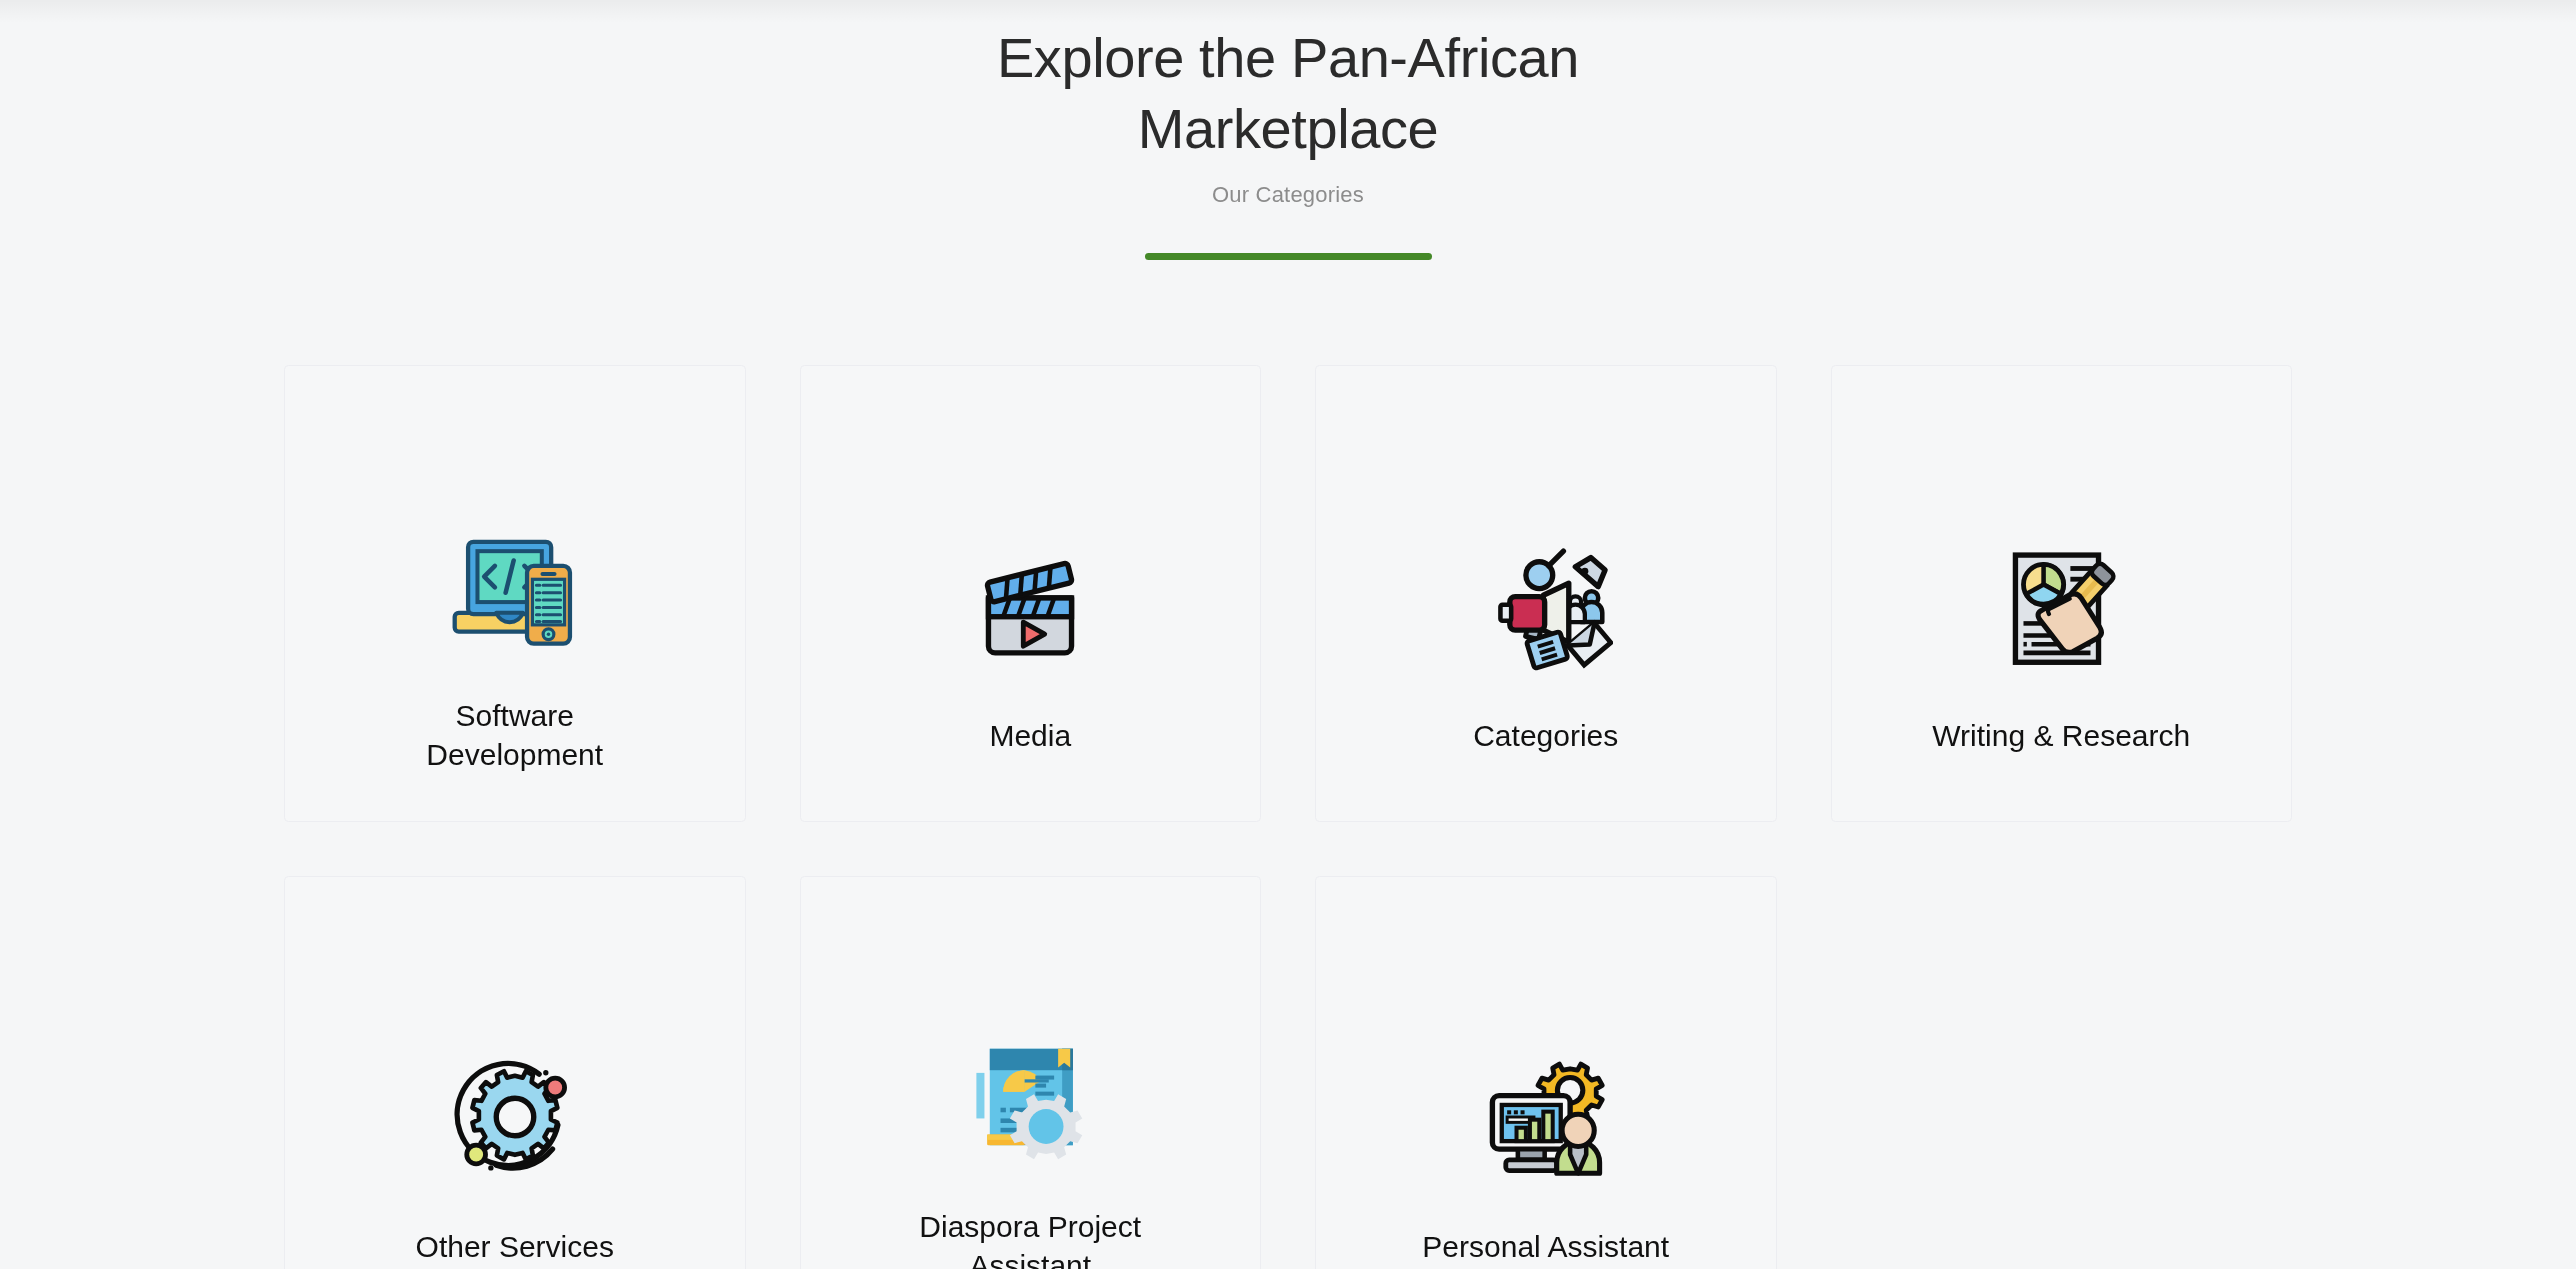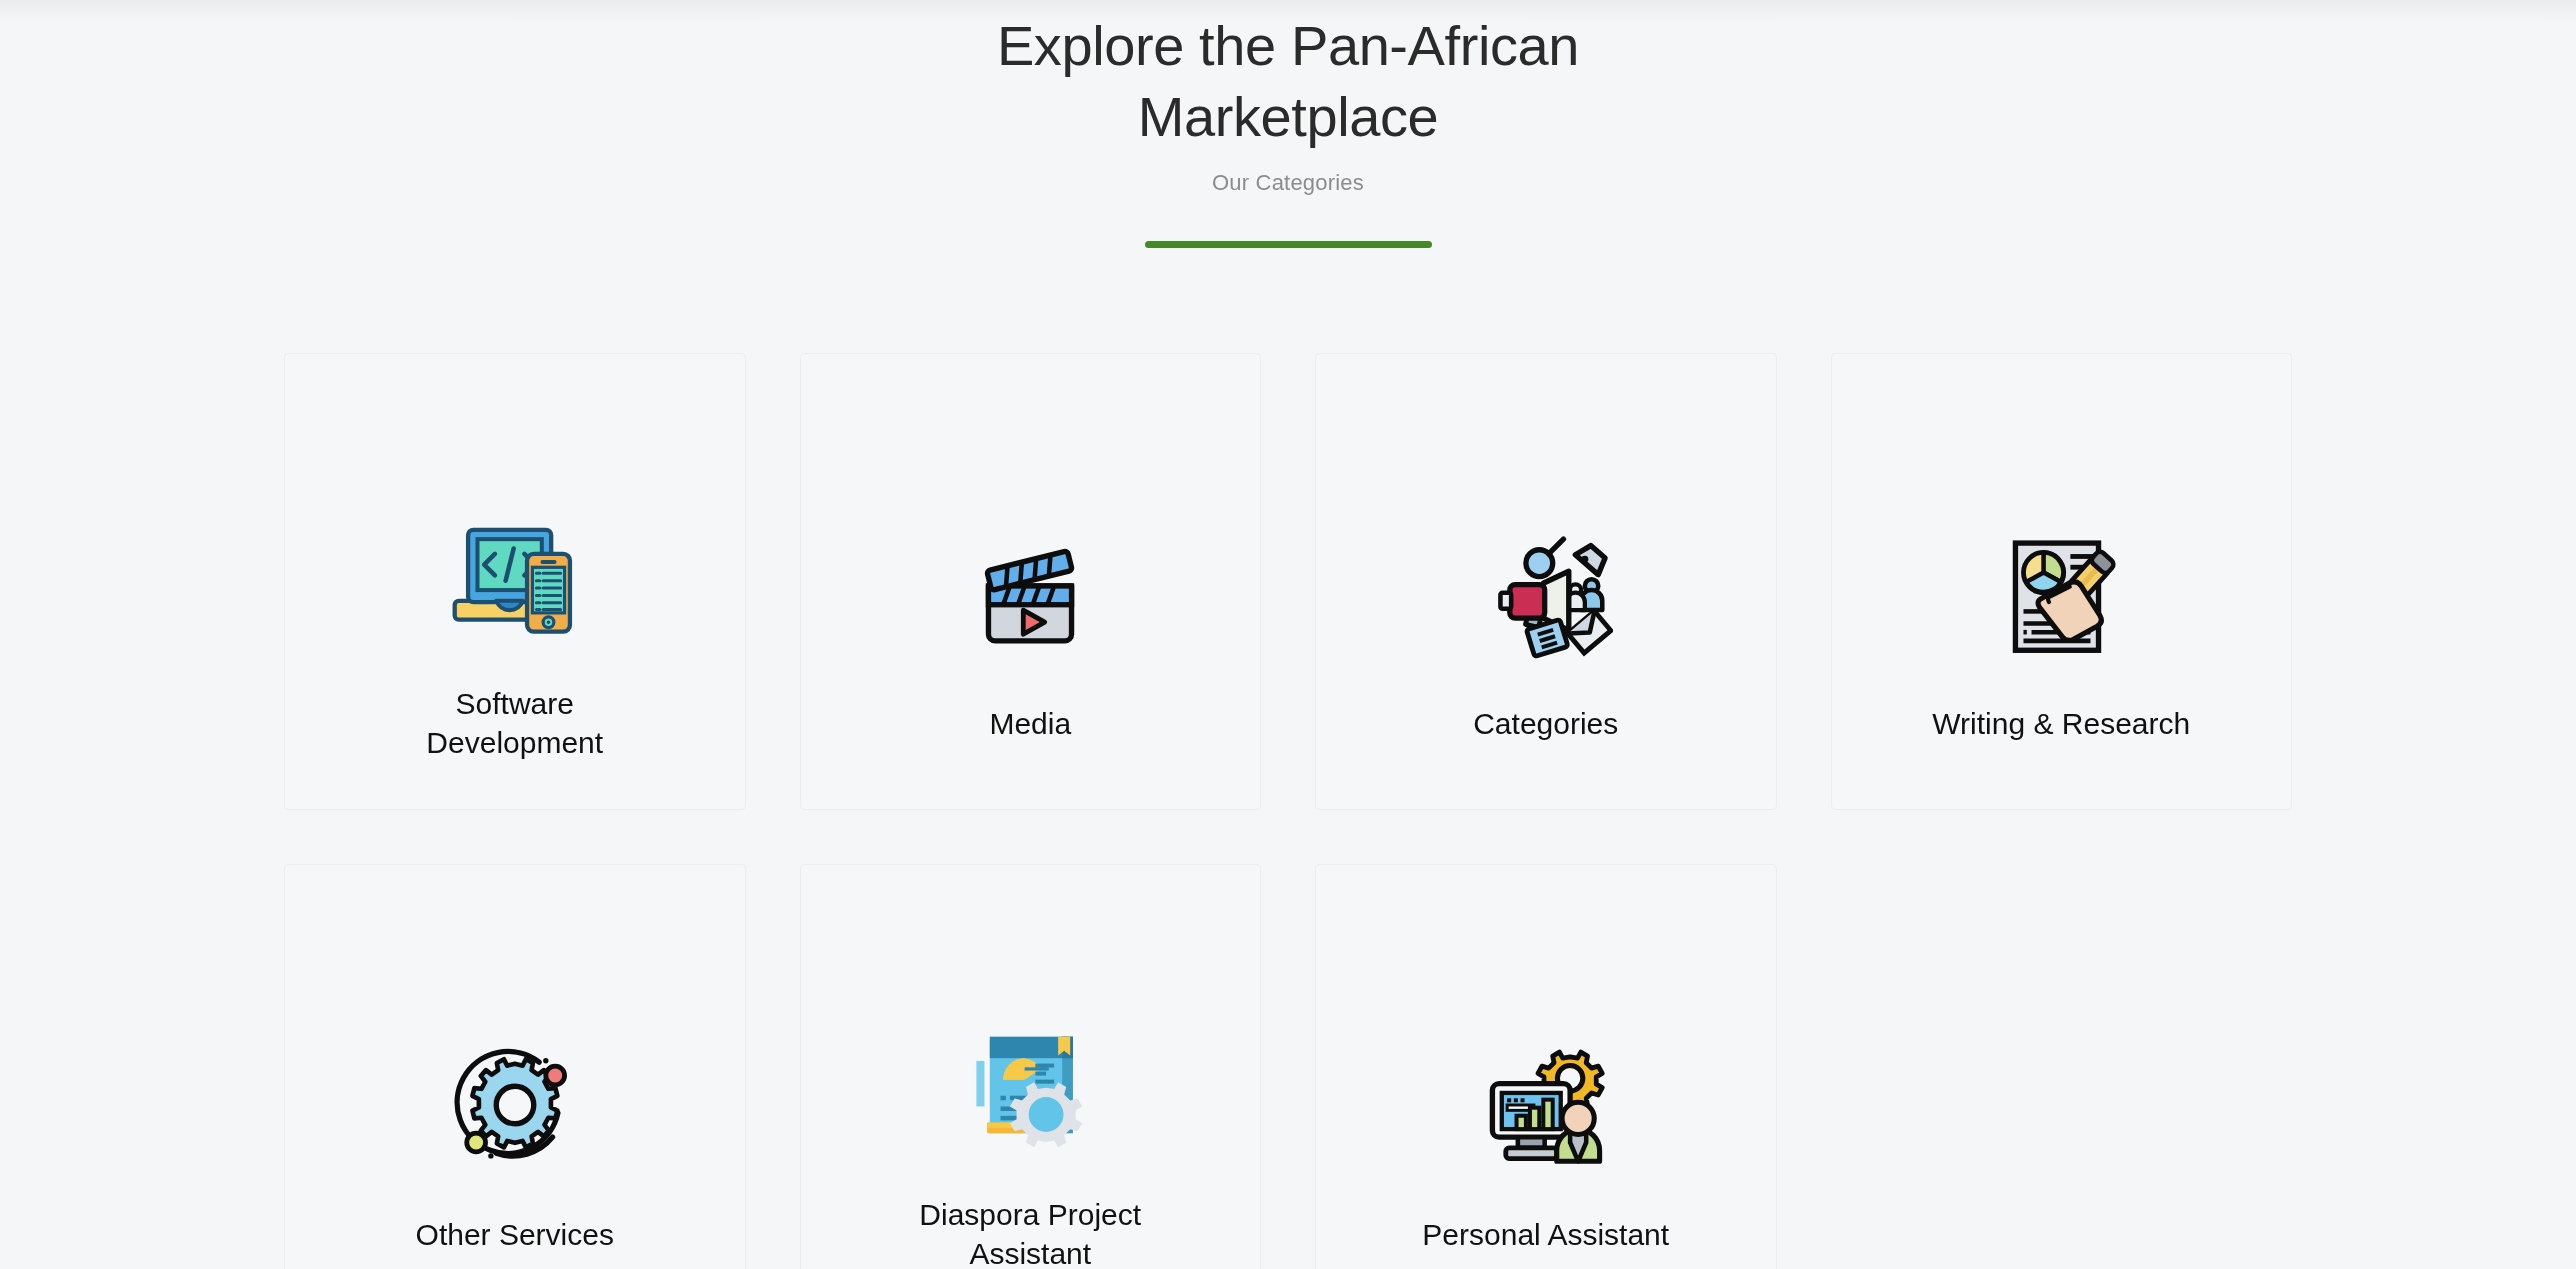--- a/index.html
+++ b/index.html
@@ -38,21 +38,21 @@
     text-align: center;
   }
 
   .section-title {
     font-size: 56px;
     line-height: 1.26;
     font-weight: 400;
     color: #2b2b2b;
     letter-spacing: -0.4px;
     max-width: 807px;
-    margin: 4px auto;
+    margin: 16px auto;
     text-align: center;
   }
 
   .section-sub {
     margin-top: 18px;
     font-size: 22px;
     font-weight: 400;
     color: #8c8c8c;
     letter-spacing: 0.2px;
   }

